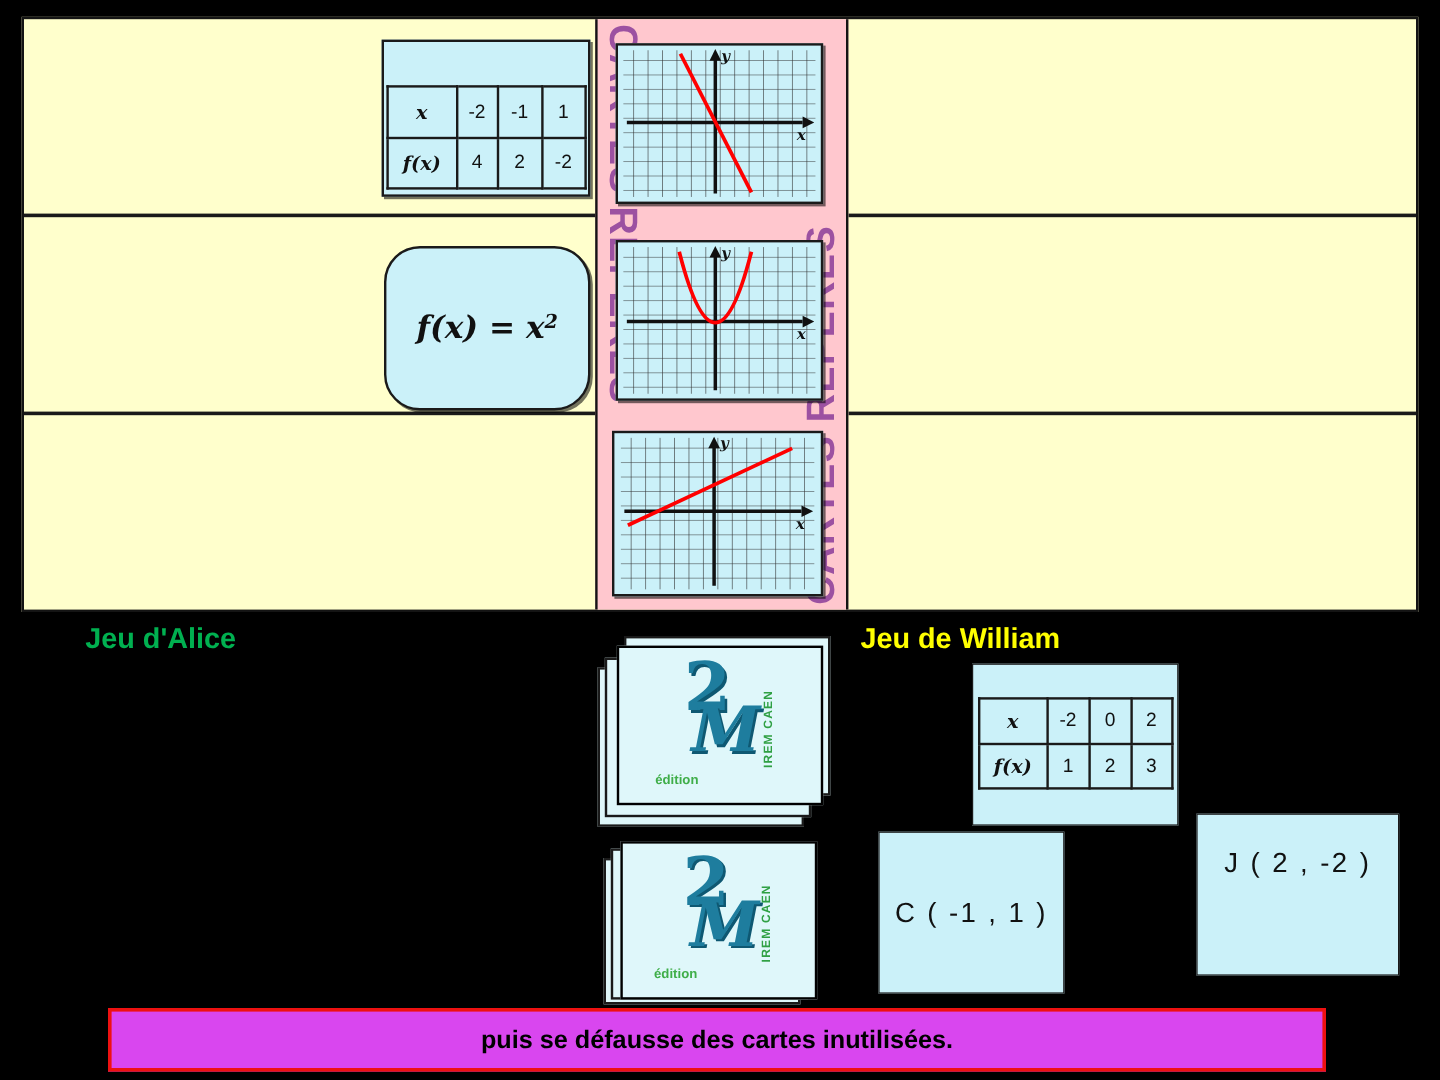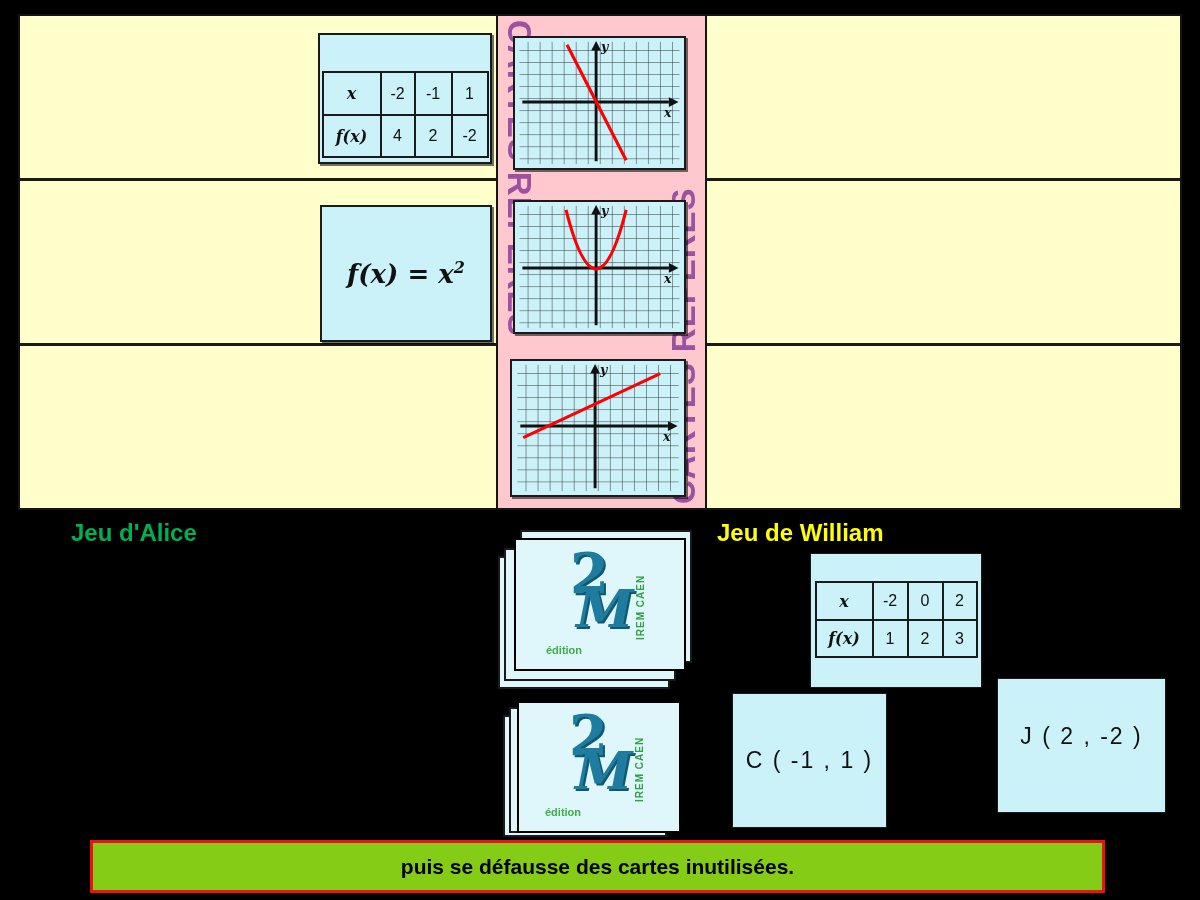--- a/index.html
+++ b/index.html
@@ -27,21 +27,21 @@
 
   
   table.mini{border-collapse:collapse;margin:0 auto;}
   table.mini td{border:2px solid #1a1a1a;text-align:center;vertical-align:middle;
         font-size:16px;color:#111;padding:0;}
   .it{font-family:"DejaVu Serif",serif;font-style:italic;font-weight:700;font-size:16px;}
 
   
   .formula{display:flex;align-items:center;justify-content:center;
            font-family:"DejaVu Serif",serif;font-style:italic;font-weight:700;
-           font-size:26px;color:#111;}
+           font-size:26px;color:#111;border-radius:30px;}
   .formula sup{font-size:16px;margin-top:-12px;}
   .mathtext{display:flex;align-items:center;justify-content:center;
             font-family:"DejaVu Serif",serif;font-style:italic;
             font-size:31px;letter-spacing:1px;color:#111;}
   .pointtext{display:flex;align-items:center;justify-content:center;
              font-size:23px;letter-spacing:2px;color:#111;}
 
   
   .graph-card{background:#CBF1F9;border:2px solid #1a1a1a;box-sizing:border-box;
               box-shadow:2px 2px 0 rgba(0,0,0,0.55);}
@@ -63,21 +63,21 @@
   .logo-m{position:absolute;left:22px;top:26px;font-family:"DejaVu Serif",serif;
           font-style:italic;font-weight:700;font-size:52px;color:#1E7D9E;
           text-shadow:2px 2px 0 #0E5872;}
   .logo-irem{position:absolute;right:0px;top:4px;height:84px;writing-mode:vertical-rl;
              transform:rotate(180deg);font-weight:700;font-size:10px;letter-spacing:1px;
              color:#2FA043;}
   .logo-ed{position:absolute;left:-8px;bottom:2px;font-weight:700;
            font-size:11px;color:#3FAE49;}
 
   
-  .footer{left:90px;top:840px;width:1015px;height:53px;background:#84cc16;
+  .footer{left:90px;top:840px;width:1015px;height:53px;background:#d946ef;
           border:3px solid #EE1111;box-sizing:border-box;display:flex;
           align-items:center;justify-content:center;font-weight:700;font-size:21px;color:#000;}
 </style>
 </head>
 <body>
 
 <div class="stage">
 
   <div class="abs board">
 
@@ -217,21 +217,21 @@
       </tr>
     </tbody>
       </table>
   </div>
 
 
   <div class="abs card pointtext" style="left:732px;top:693px;width:155px;height:135px;box-shadow:none;border-width:1.5px;">
     <span>C ( -1 , 1 )</span>
   </div>
 
-  <div class="abs card pointtext" style="left:997px;top:678px;width:169px;height:135px;box-shadow:none;border-width:1.5px;align-items:flex-start;padding-top:44px;">
+  <div class="abs card pointtext" style="left:997px;top:678px;width:169px;height:135px;box-shadow:none;border-width:1.5px;align-items:flex-start;padding-top:27px;">
     <span>J ( 2 , -2 )</span>
   </div>
 
   <div class="abs footer">
     <span>puis se défausse des cartes inutilisées.</span>
   </div>
 
 </div>
 
 </body></html>

